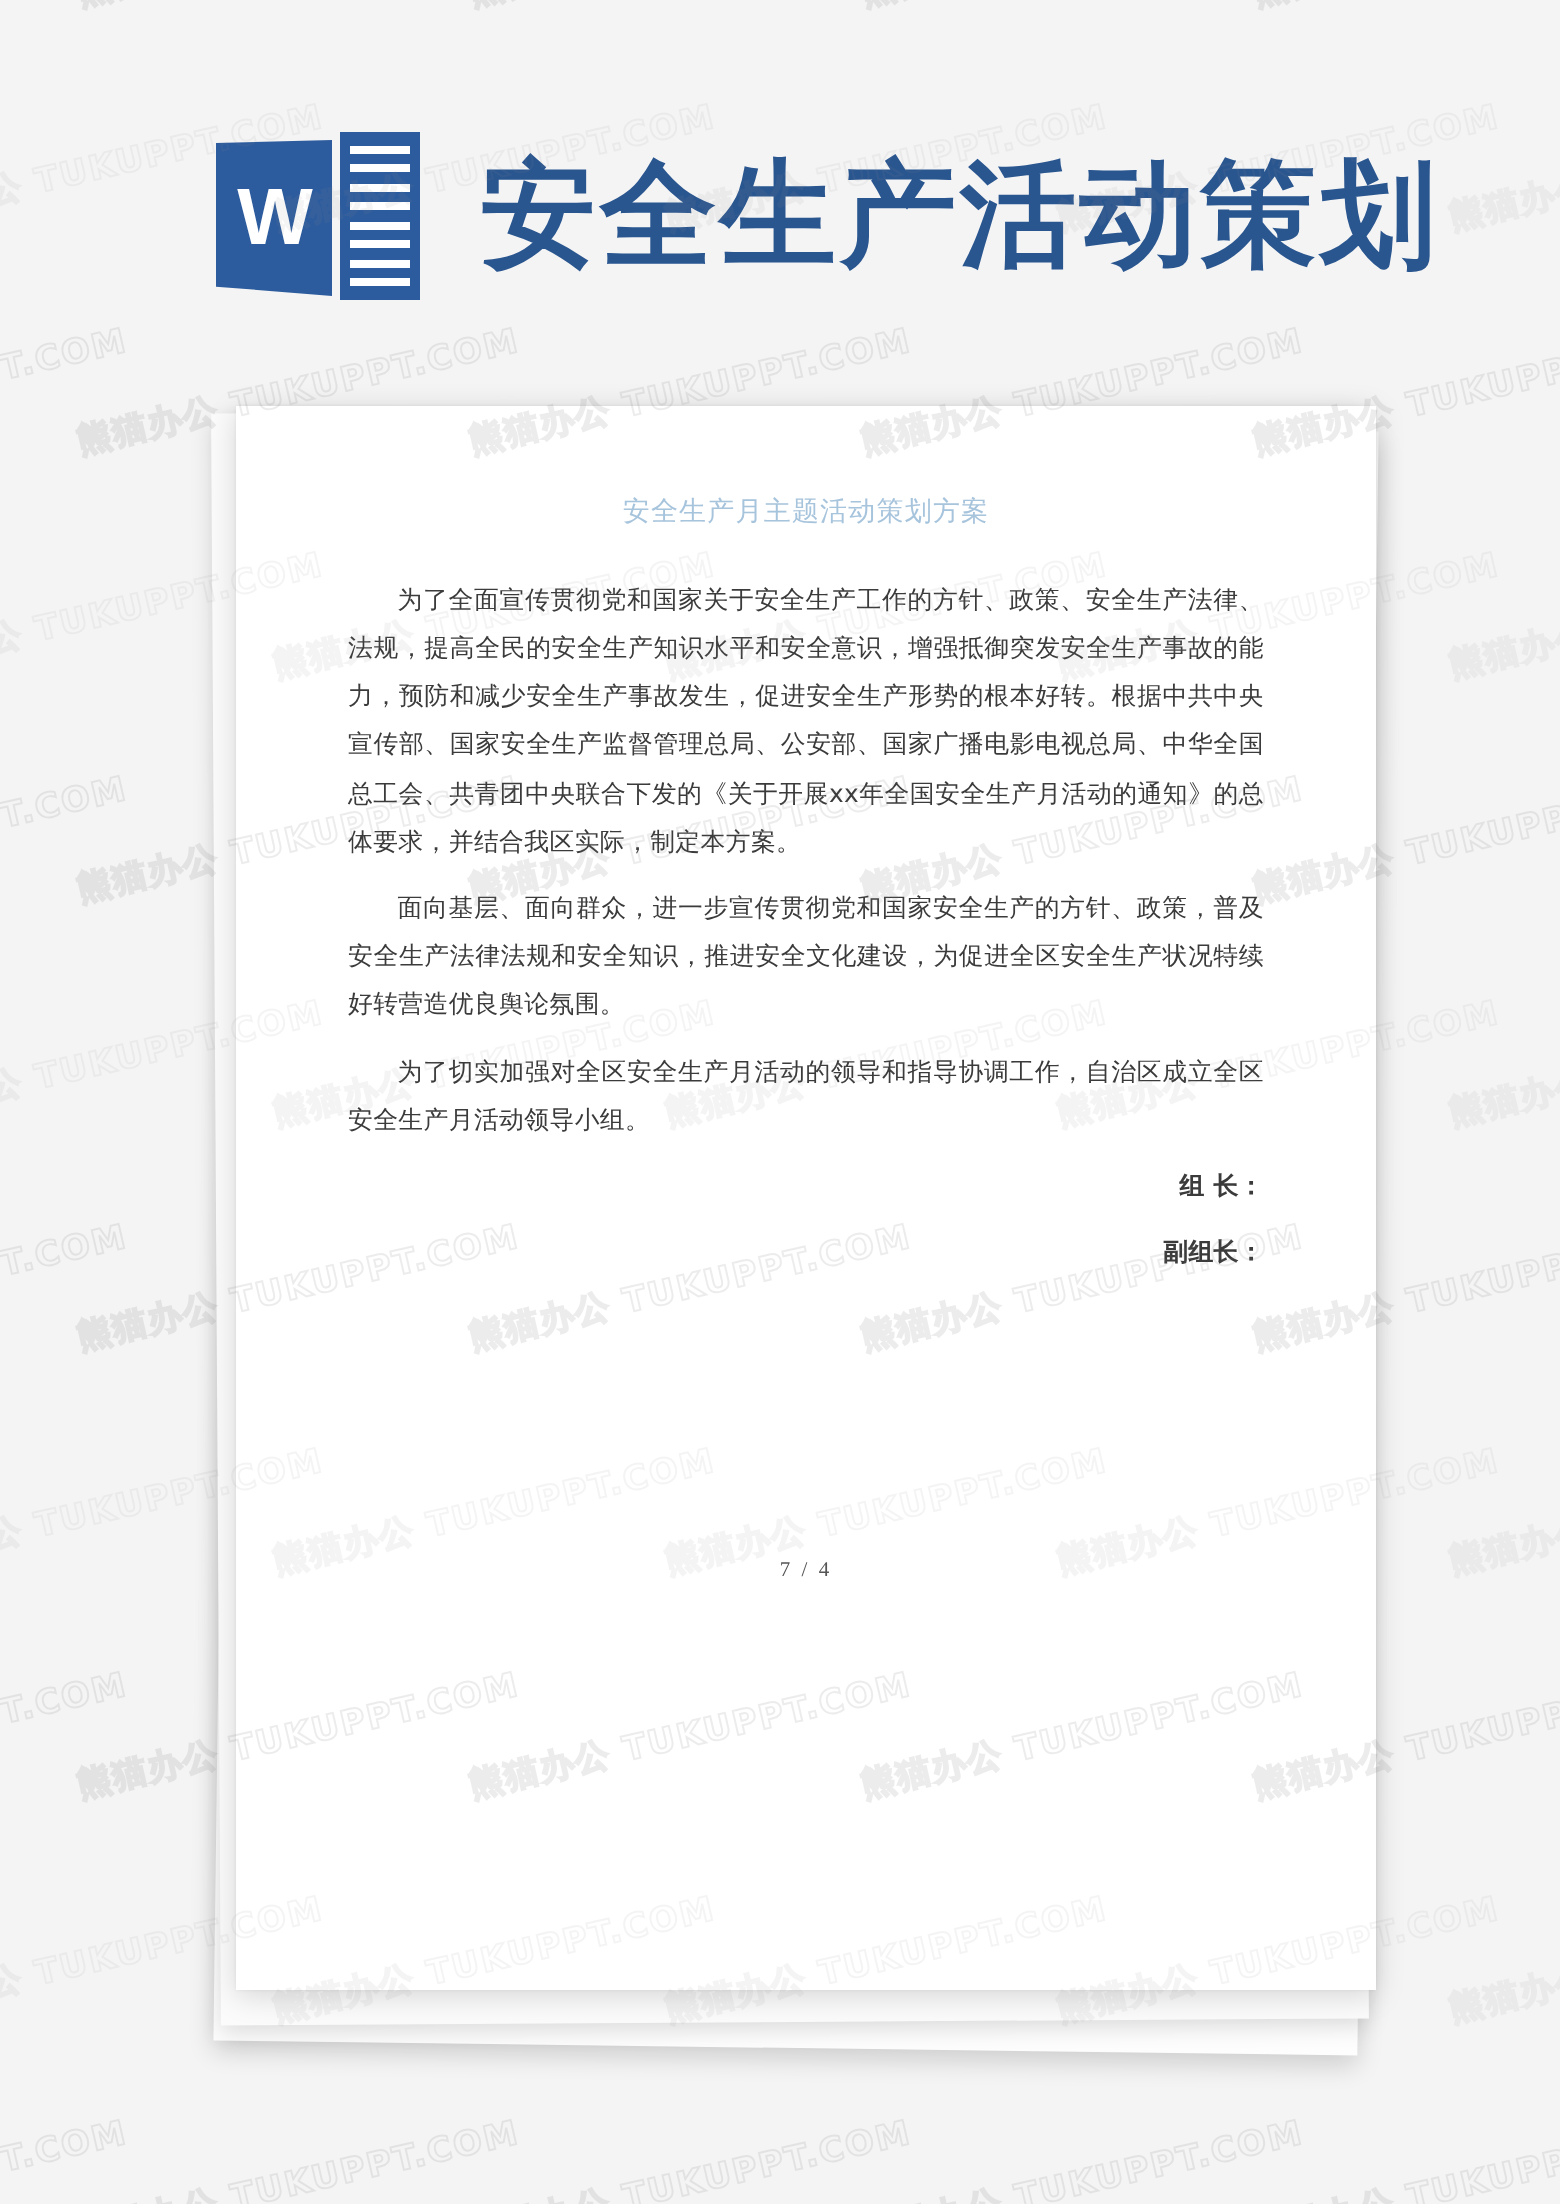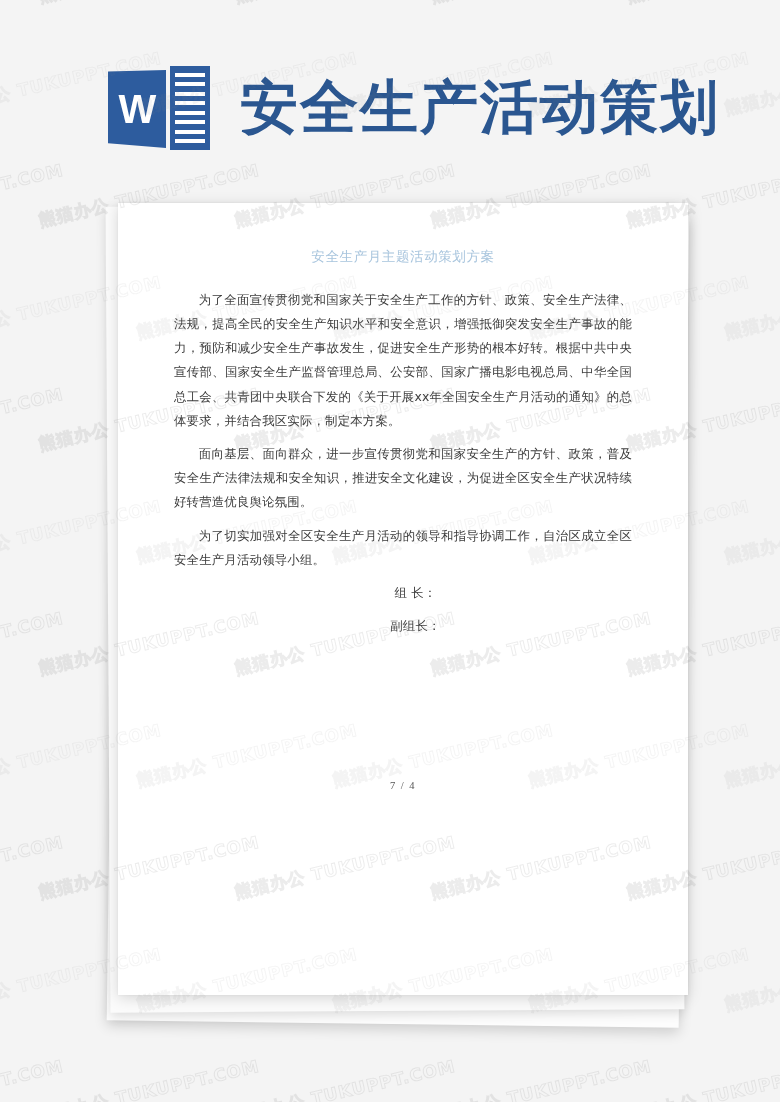--- a/index.html
+++ b/index.html
@@ -183,21 +183,22 @@
     font-size: 12.4px;
     line-height: 1.95;
     color: #3b3b3b;
     text-align: justify;
     text-justify: inter-character;
     margin: 0 0 9px 0;
     text-indent: 2em;
     letter-spacing: .2px;
   }
   .para.short {
-    text-align: center;
+    text-align: right;
+    font-weight: bold;
   }
   .pagenum {
     position: absolute;
     left: 0;
     right: 0;
     bottom: 20px;
     text-align: center;
     font-family: "Liberation Serif", "DejaVu Serif", serif;
     font-size: 10.5px;
     color: #555;

